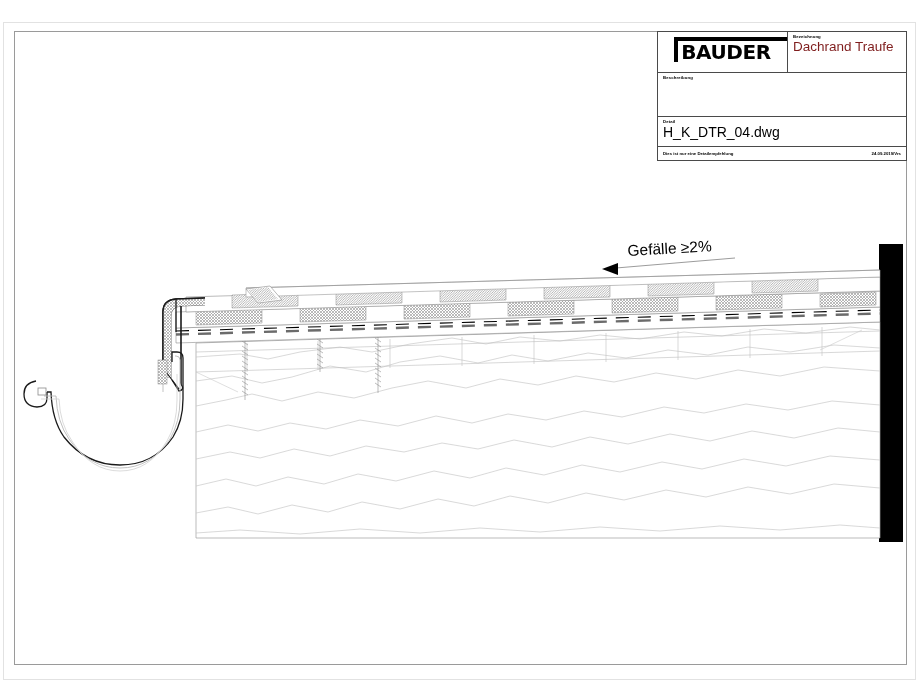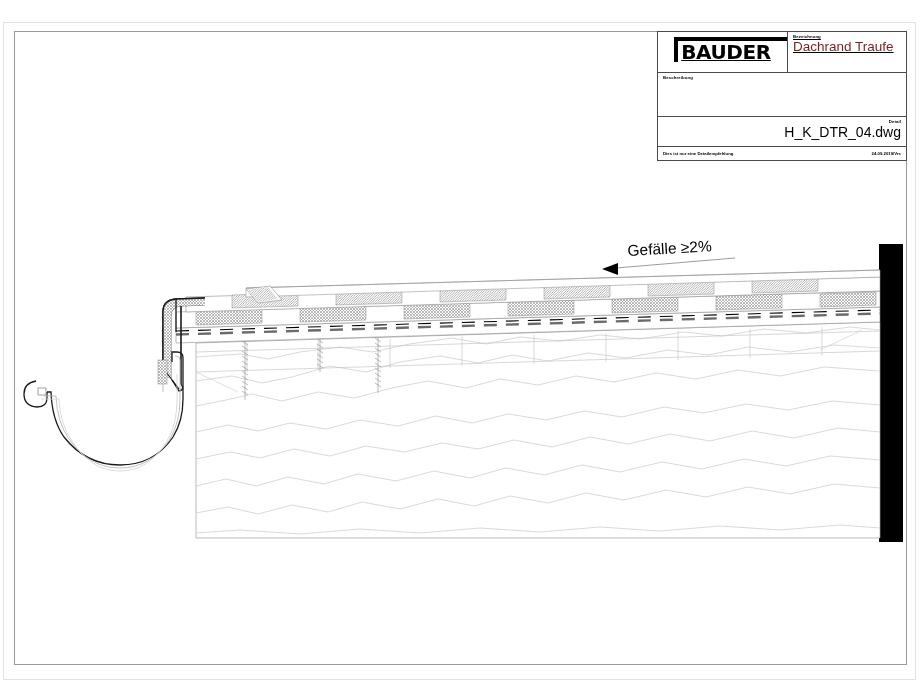--- a/index.html
+++ b/index.html
@@ -10,28 +10,28 @@
   
   .outer-frame{position:absolute;left:3px;top:22px;width:913px;height:658px;
                border:1px solid #e2e2e2;box-sizing:border-box;}
   .inner-frame{position:absolute;left:14px;top:31px;width:893px;height:634px;
                border:1px solid #9a9a9a;box-sizing:border-box;background:#fff;}
 
   
   .title-block{position:absolute;left:657px;top:31px;width:250px;height:130px;
                border:1px solid #4a4a4a;box-sizing:border-box;background:#fff;}
   .tb-row{display:flex;box-sizing:border-box;}
-  .tb-r1{height:41px;border-bottom:1px solid #4a4a4a;text-decoration:underline;}
+  .tb-r1{height:41px;border-bottom:1px solid #4a4a4a;}
   .tb-logo{width:130px;border-right:1px solid #4a4a4a;box-sizing:border-box;
            display:flex;align-items:center;justify-content:center;}
   .tb-bez{flex:1;box-sizing:border-box;padding:2px 5px 0 5px;}
   .tb-r2{height:44px;border-bottom:1px solid #4a4a4a;padding:2px 5px 0 5px;
          flex-direction:column;}
   .tb-r3{height:30px;border-bottom:1px solid #4a4a4a;padding:2px 5px 8px 5px;
-         flex-direction:column;align-items:flex-end;}
+         flex-direction:column;}
   .tb-r4{height:13px;align-items:center;padding:0 5px;justify-content:space-between;}
   .tb-label{font-size:4.3px;line-height:5px;letter-spacing:.1px;color:#000;
             font-weight:600;}
   .tb-value-lg{font-size:13.5px;line-height:16px;color:#7f1d1d;}
   .tb-value-md{font-size:8px;line-height:11px;color:#000;}
   .tb-value-dwg{font-size:14px;line-height:16px;color:#000;}
   .tb-foot{font-size:4.3px;line-height:6px;color:#000;font-weight:600;}
 
   
   .bauder{position:relative;display:inline-block;}

